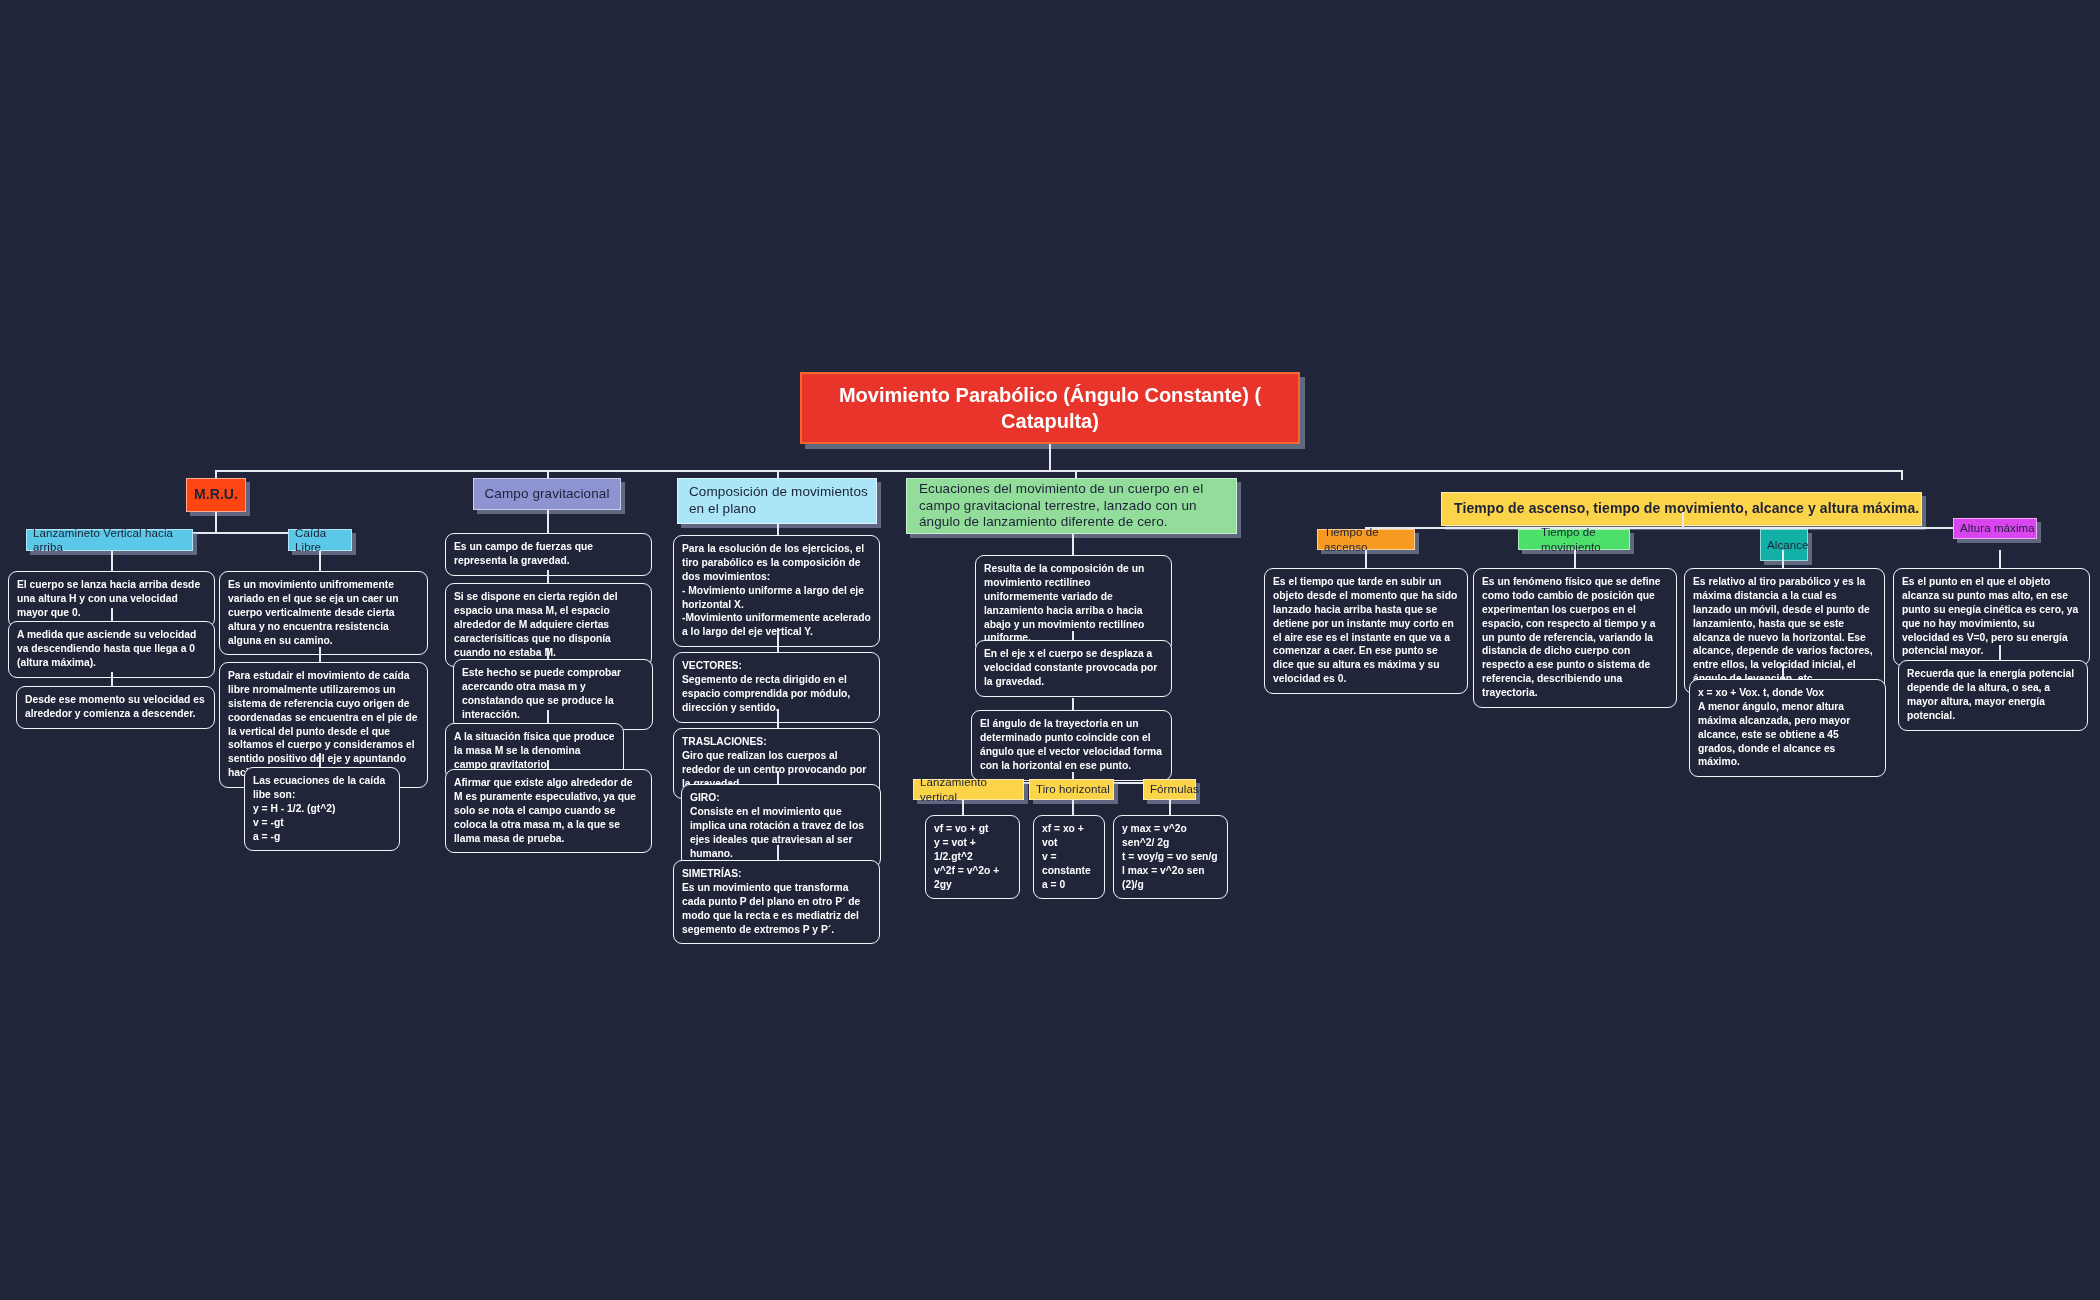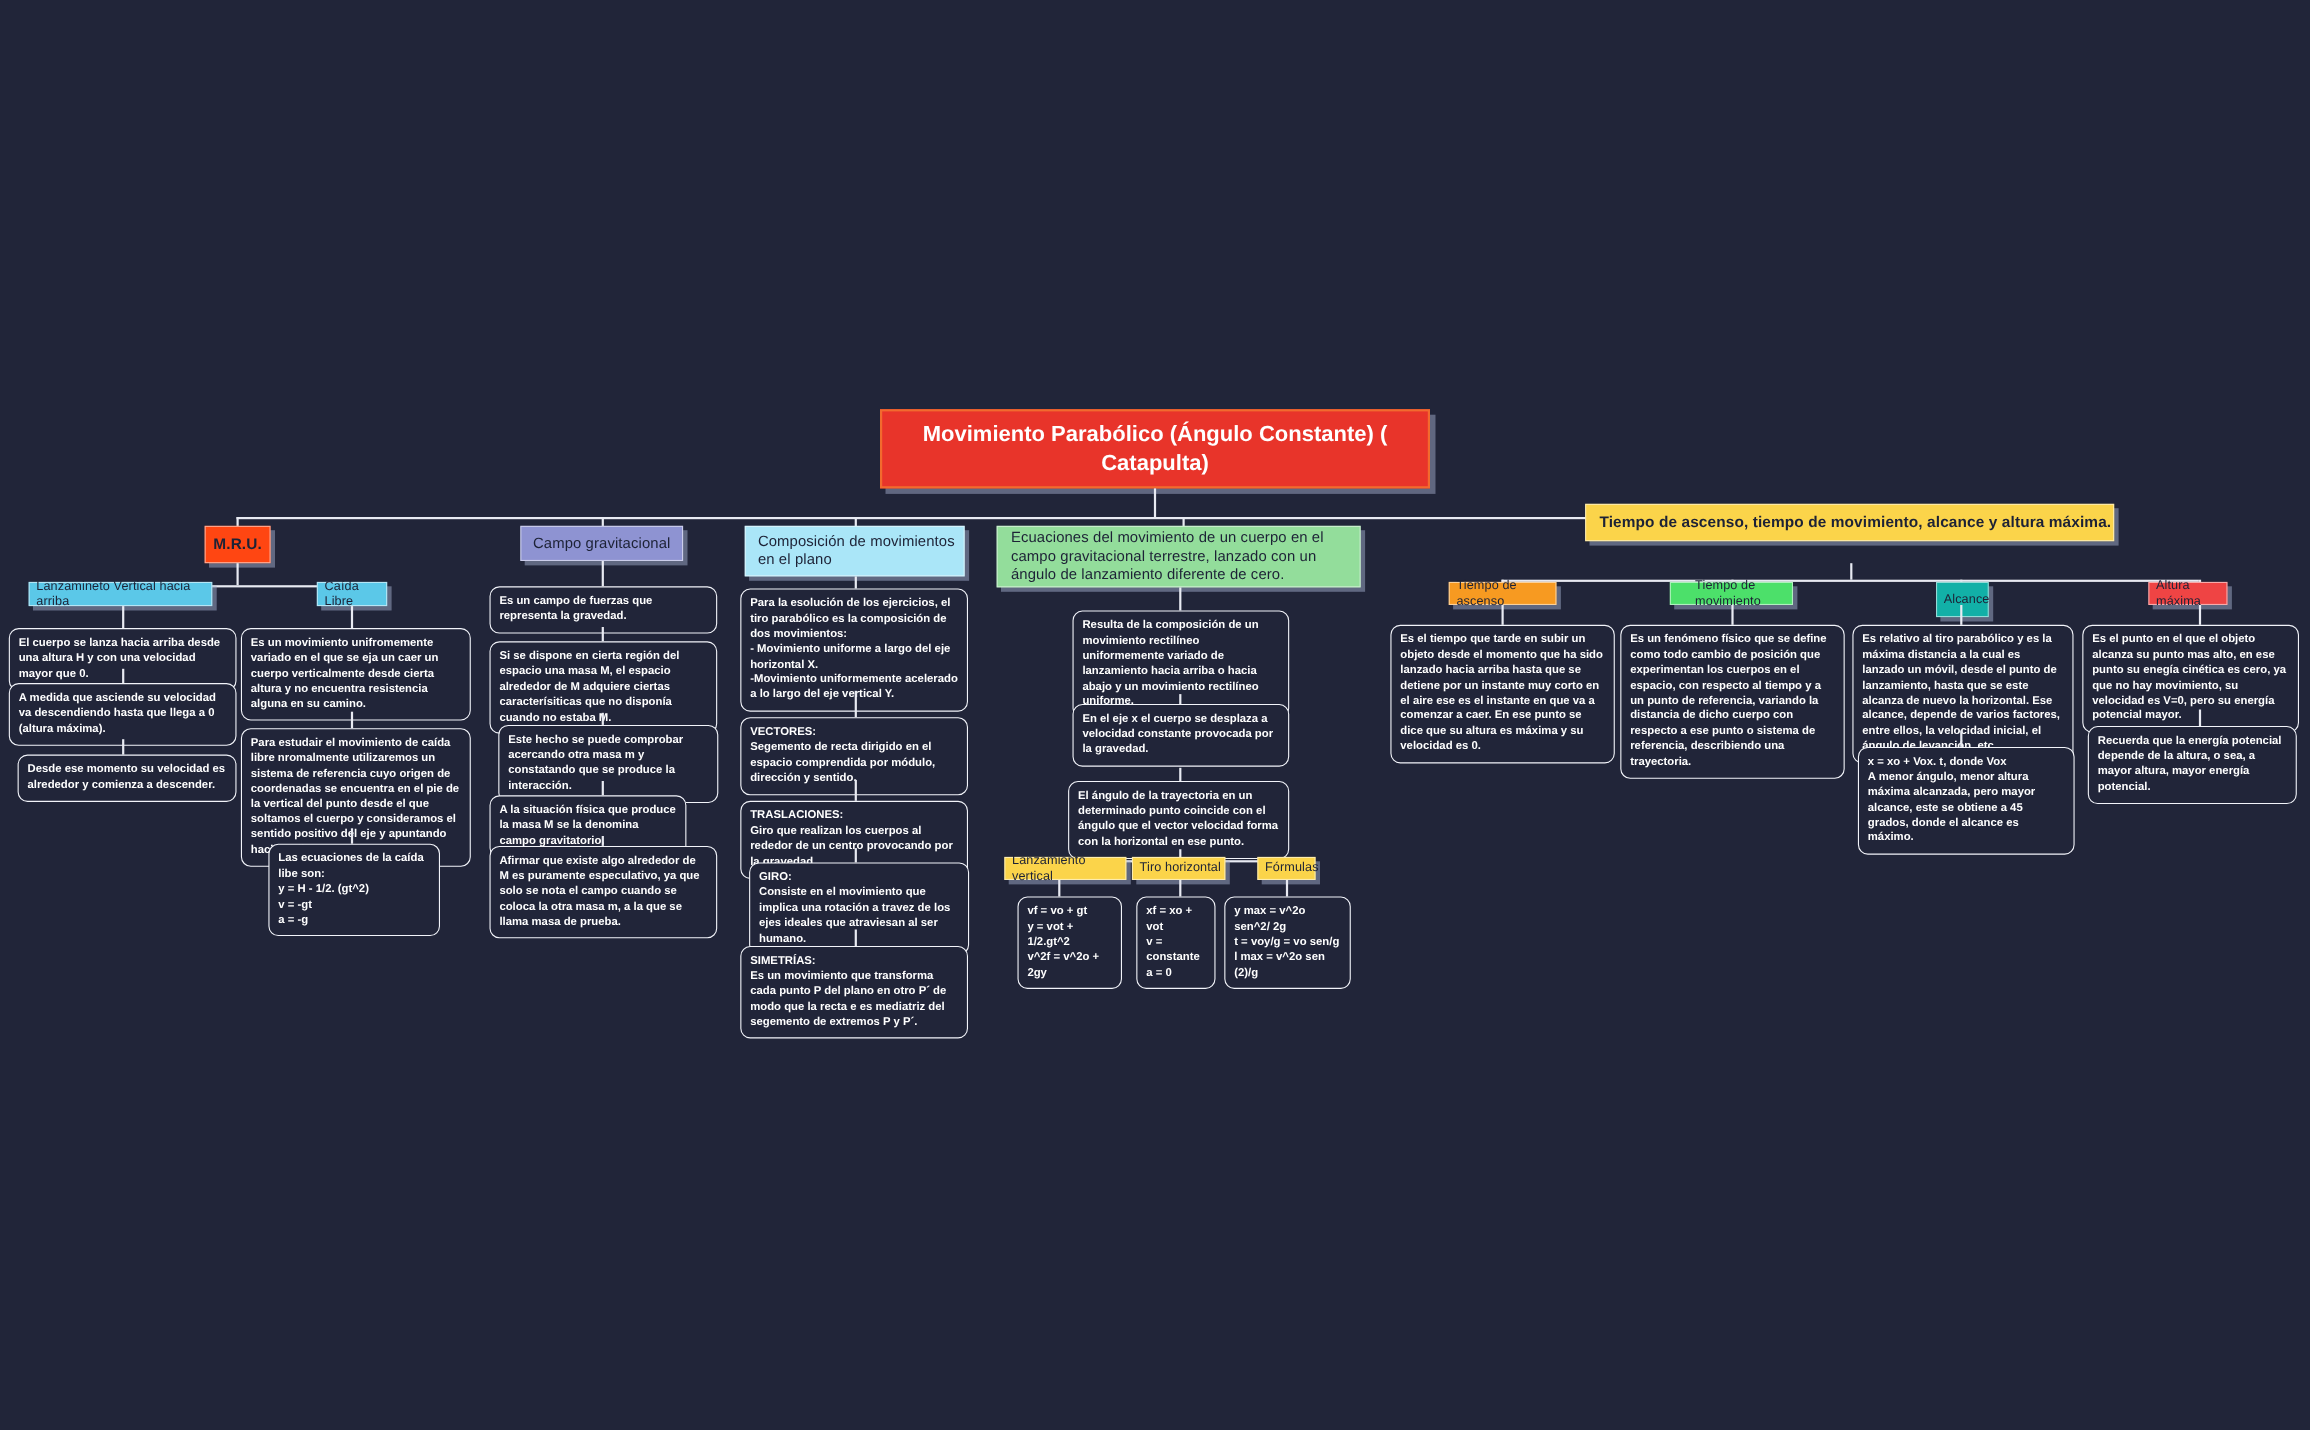--- a/index.html
+++ b/index.html
@@ -187,21 +187,21 @@
 a = 0</div>
 
   <div class="hdr" style="left:1143px; top:779px; width:53px; height:21px; background:#fbd44a; padding-left:6px; font-size:11.5px;">
     <span>Fórmulas</span>
   </div>
   <div class="ln lnv" style="left:1169px; top:800px; height:15px;"></div>
   <div class="note" style="left:1113px; top:815px; width:115px;">y max = v^2o sen^2/ 2g
 t = voy/g = vo sen/g
 l max = v^2o sen (2)/g</div>
 
-  <div class="hdr" style="left:1441px; top:458px; width:481px; height:34px; background:#fbd44a; padding-left:12px; font-size:14px; font-weight:bold;">
+  <div class="hdr" style="left:1441px; top:492px; width:481px; height:34px; background:#fbd44a; padding-left:12px; font-size:14px; font-weight:bold;">
     <span>Tiempo de ascenso, tiempo de movimiento, alcance y altura máxima.</span>
   </div>
   <div class="ln lnv" style="left:1682px; top:512px; height:15px;"></div>
   <div class="ln lnh" style="left:1365px; top:527px; width:634px;"></div>
   <div class="ln lnv" style="left:1365px; top:527px; height:9px;"></div>
   <div class="ln lnv" style="left:1574px; top:527px; height:9px;"></div>
   <div class="ln lnv" style="left:1782px; top:527px; height:9px;"></div>
   <div class="ln lnv" style="left:1999px; top:527px; height:9px;"></div>
 
   <div class="hdr" style="left:1317px; top:529px; width:98px; height:21px; background:#f79a21; padding-left:6px; font-size:11.5px;">
@@ -218,21 +218,21 @@
 
   <div class="hdr" style="left:1760px; top:529px; width:48px; height:32px; background:#12b0a7; padding-left:6px; font-size:11.5px;">
     <span>Alcance</span>
   </div>
   <div class="ln lnv" style="left:1782px; top:550px; height:18px;"></div>
   <div class="note" style="left:1684px; top:568px; width:201px;">Es relativo al tiro parabólico y es la máxima distancia a la cual es lanzado un móvil, desde el punto de lanzamiento, hasta que se este alcanza de nuevo la horizontal. Ese alcance, depende de varios factores, entre ellos, la velocidad inicial, el ángulo de levanción, etc.</div>
   <div class="ln lnv" style="left:1782px; top:664px; height:15px;"></div>
   <div class="note" style="left:1689px; top:679px; width:197px;">x = xo + Vox. t, donde Vox
 A menor ángulo, menor altura máxima alcanzada, pero mayor alcance, este se obtiene a 45 grados, donde el alcance es máximo.</div>
 
-  <div class="hdr" style="left:1953px; top:529px; width:72px; height:21px; background:#ef4444; padding-left:6px; font-size:11.5px;">
+  <div class="hdr" style="left:1953px; top:518px; width:84px; height:21px; background:#d946ef; padding-left:6px; font-size:11.5px;">
     <span>Altura máxima</span>
   </div>
   <div class="ln lnv" style="left:1999px; top:550px; height:18px;"></div>
   <div class="note" style="left:1893px; top:568px; width:197px;">Es el punto en el que el objeto alcanza su punto mas alto, en ese punto su enegía cinética es cero, ya que no hay movimiento, su velocidad es V=0, pero su energía potencial mayor.</div>
   <div class="ln lnv" style="left:1999px; top:645px; height:15px;"></div>
   <div class="note" style="left:1898px; top:660px; width:190px;">Recuerda que la energía potencial depende de la altura, o sea, a mayor altura, mayor energía potencial.</div>
 
 </div>
 
 </body></html>

